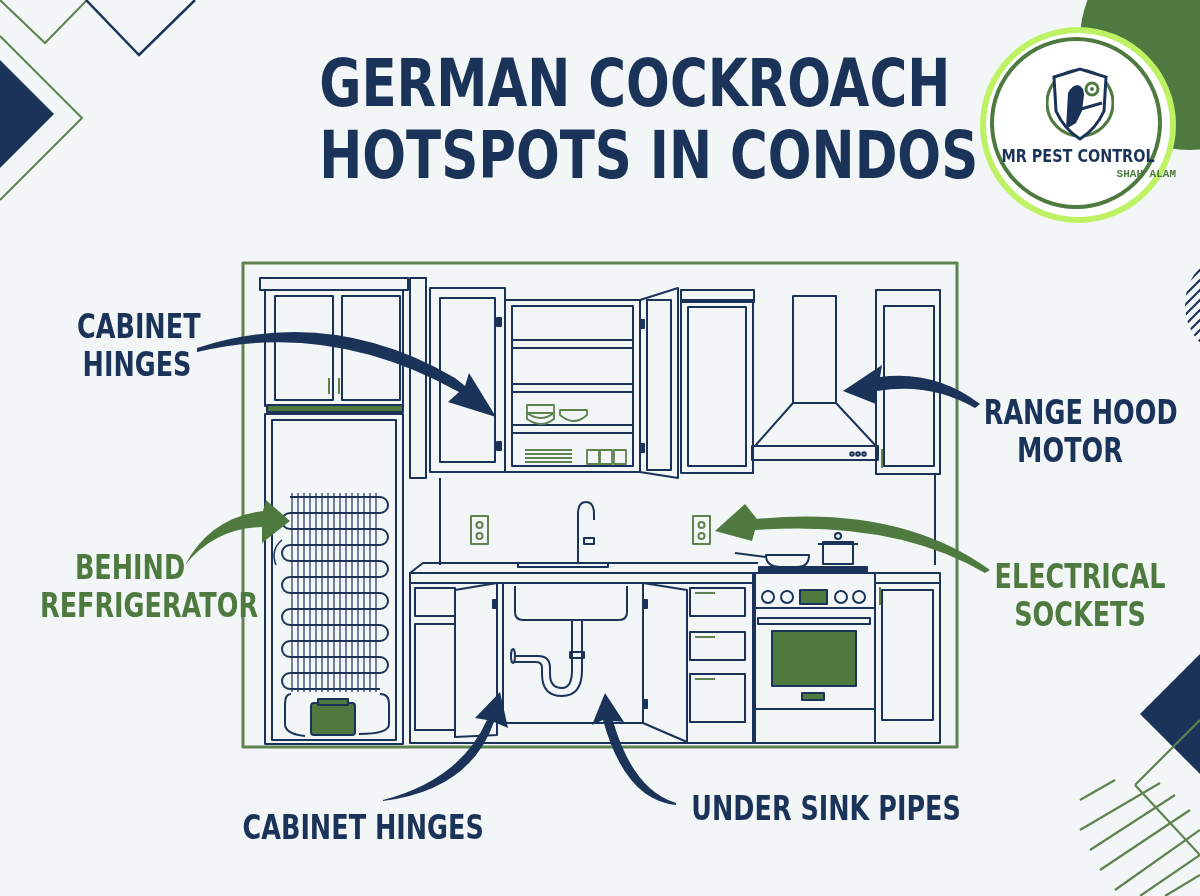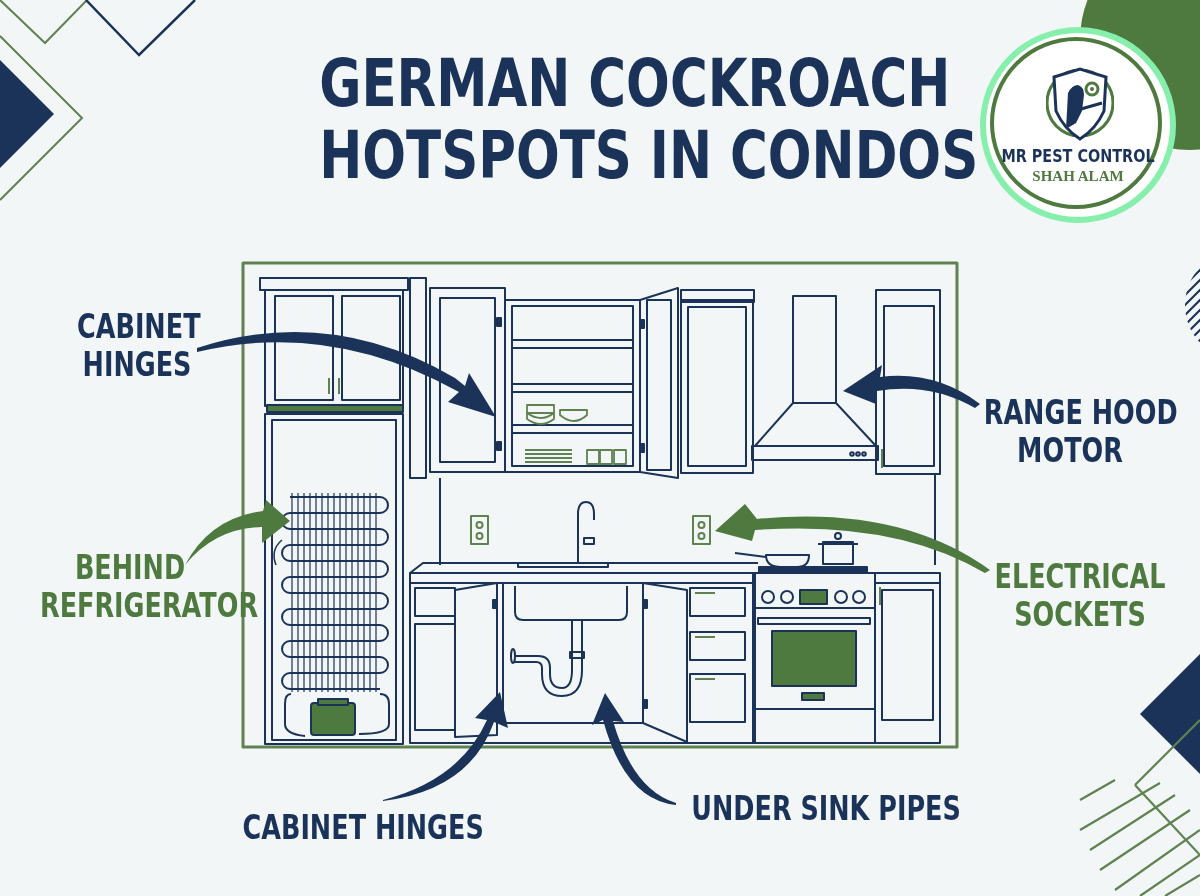--- a/index.html
+++ b/index.html
@@ -3,25 +3,25 @@
 <meta charset="utf-8">
 <style>
   html, body { margin:0; padding:0; }
   body { width:1200px; height:896px; overflow:hidden; background:#f2f6f7; position:relative; font-family:"Liberation Sans", sans-serif; }
   .layer { position:absolute; left:0; top:0; width:1200px; height:896px; }
   .title { position:absolute; left:240px; top:48px; width:720px; text-align:center; color:#1b3358; font-family:"DejaVu Sans", sans-serif; font-weight:bold; font-size:66px; line-height:72px; letter-spacing:0px; transform:scaleX(0.78); transform-origin:center top; }
   .title div { white-space:nowrap; }
   .label { position:absolute; font-family:"DejaVu Sans", sans-serif; font-weight:bold; font-size:34px; line-height:38px; transform:scaleX(0.75); white-space:nowrap; }
   .navy { color:#1b3358; }
   .green { color:#4e7a3f; }
-  .logo { position:absolute; left:980px; top:27px; width:196px; height:196px; border-radius:50%; background:#86efac; }
+  .logo { position:absolute; left:980px; top:27px; width:196px; height:196px; border-radius:50%; background:#bef264; }
   .logo-ring { position:absolute; left:6px; top:6px; width:184px; height:184px; border-radius:50%; background:#fff; }
   .logo-ring2 { position:absolute; left:4px; top:4px; width:172px; height:172px; border-radius:50%; border:4px solid #4e7a3f; box-sizing:border-box; background:#fff; }
   .logo-name { position:absolute; left:0; top:118px; width:196px; text-align:center; color:#1b3358; font-family:"DejaVu Sans", sans-serif; font-weight:bold; font-size:18px; transform:scaleX(0.8); }
-  .logo-sub { position:absolute; left:0; top:141px; width:196px; text-align:center; color:#4e7a3f; font-family:Liberation Serif, serif; font-weight:bold; font-size:15px; }
+  .logo-sub { position:absolute; left:0; top:141px; width:196px; text-align:right; color:#4e7a3f; font-family:Liberation Mono, monospace; font-weight:bold; font-size:11px; }
 </style>
 </head>
 <body>
 
 <svg class="layer" viewBox="0 0 1200 896">
 
   <polyline points="0,0 45,43 87,0" fill="none" stroke="#5f8250" stroke-width="2"></polyline>
   <polyline points="86,0 139,55 195,0" fill="none" stroke="#1b3358" stroke-width="2.5"></polyline>
   <polygon points="0,60 54,114 0,168" fill="#1b3358"></polygon>
   <polyline points="0,36 82,118 0,200" fill="none" stroke="#5f8250" stroke-width="2"></polyline>

